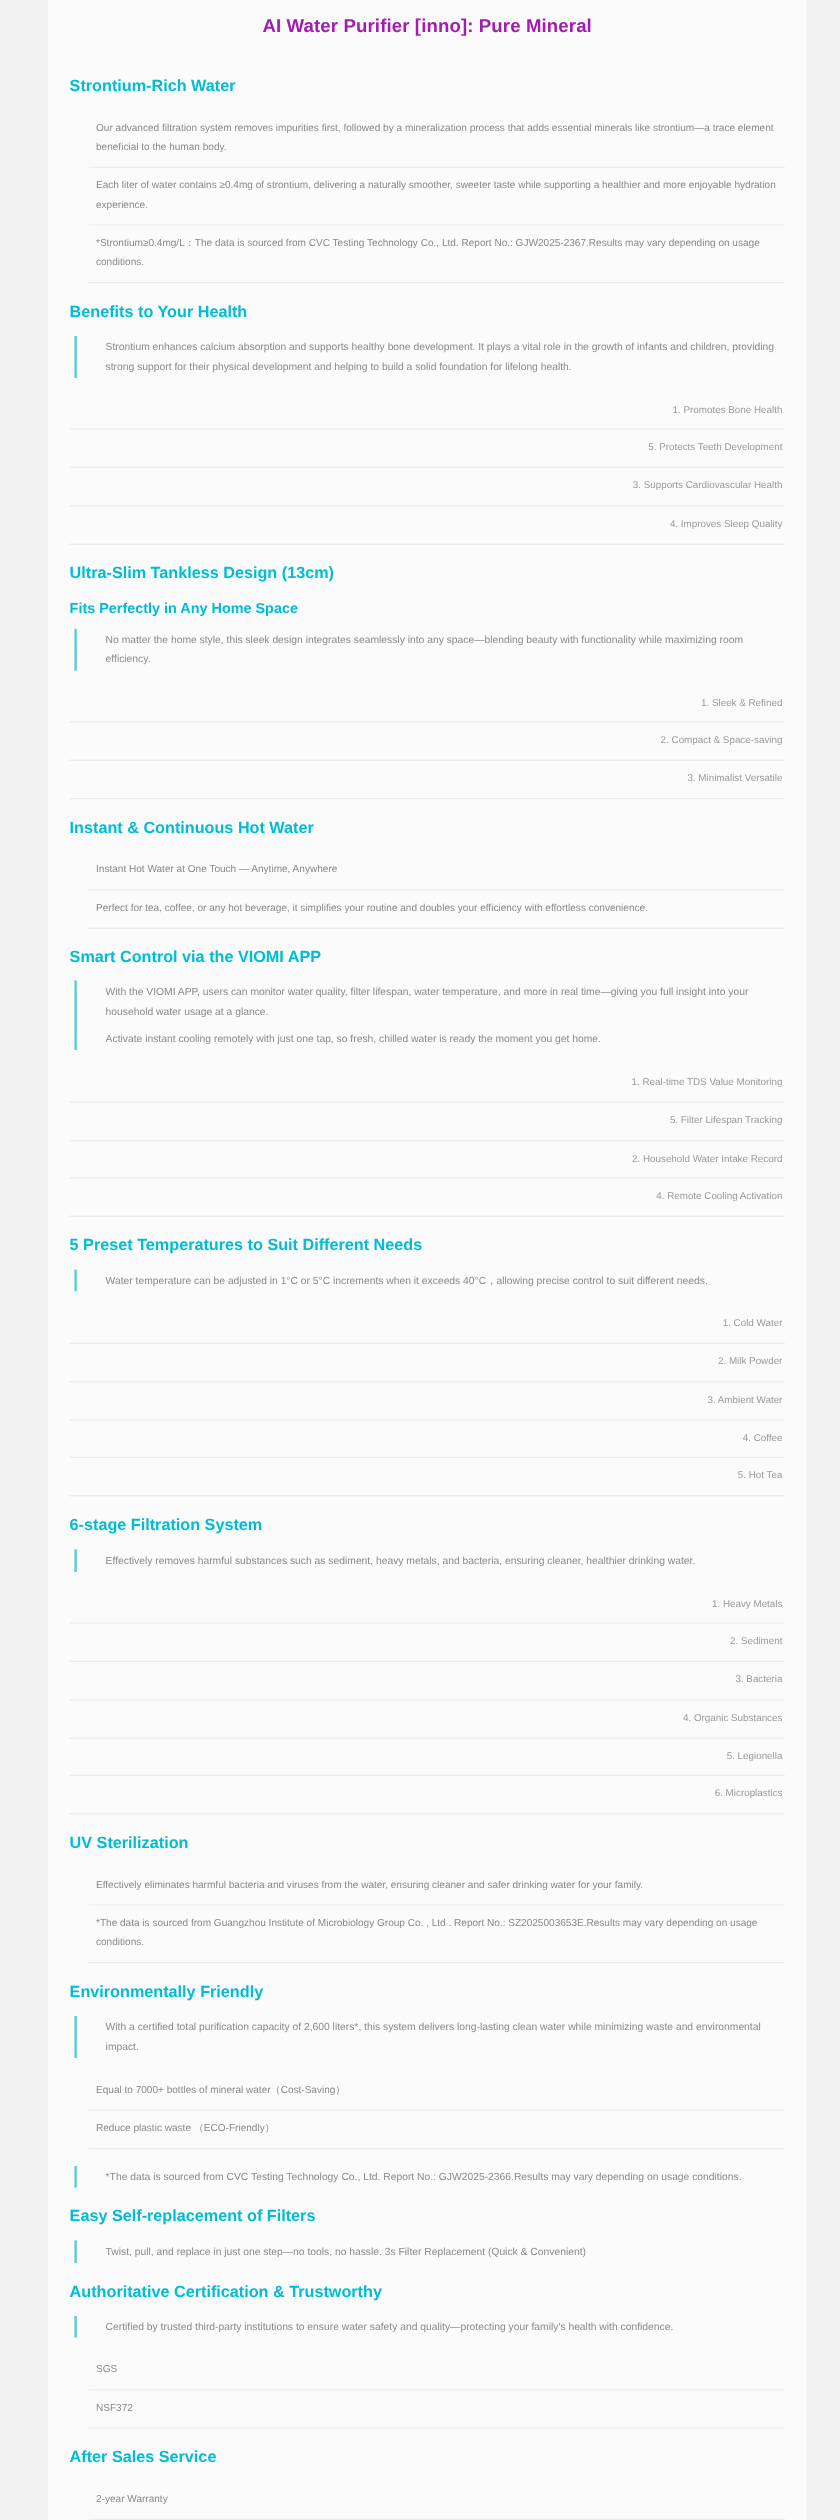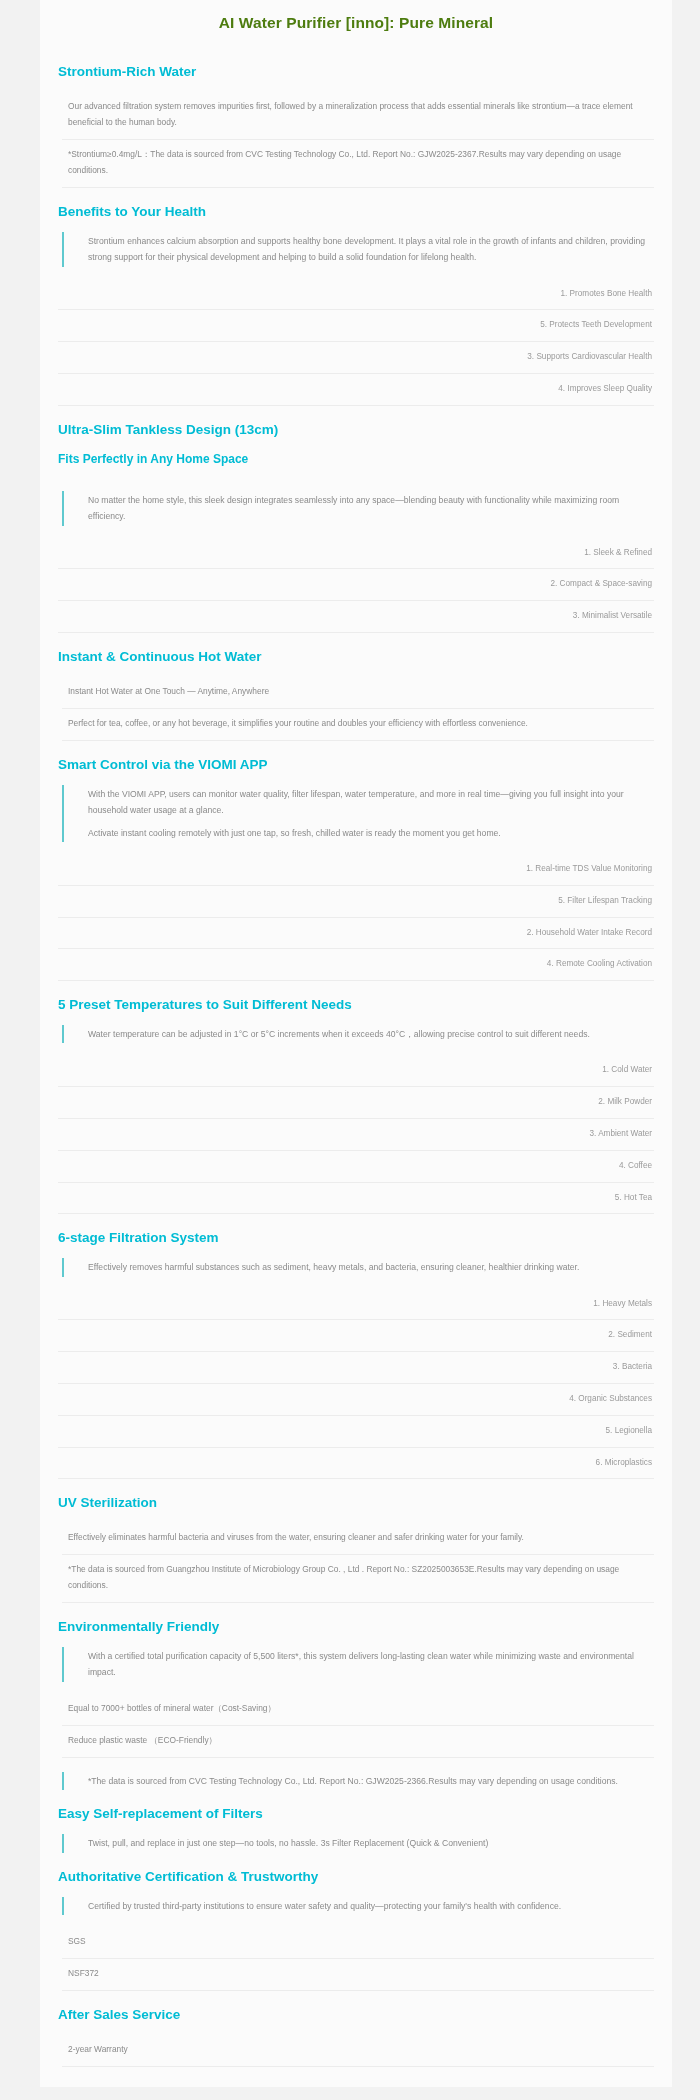--- a/index.html
+++ b/index.html
@@ -19,59 +19,59 @@
 
   .sheet {
     margin: 0 28px 0 40px;
     background: #fbfbfb;
     padding: 0 18px 14px 18px;
   }
 
   
   .doc-title {
     text-align: center;
-    color: #4d7c0f;
+    color: #a21caf;
     font-size: 15.5px;
     font-weight: bold;
     letter-spacing: 0.1px;
     padding: 14px 0 16px 0;
   }
 
   
   .h-major {
     color: #00bcd4;
     font-weight: bold;
     font-size: 13.5px;
     margin: 16px 0 11px 0;
     line-height: 1.25;
   }
   .h-minor {
     color: #00bcd4;
     font-weight: bold;
     font-size: 12px;
-    margin: 13px 0 24px 0;
+    margin: 13px 0 9px 0;
     line-height: 1.25;
   }
 
   
   .quote {
     border-left: 2px solid #5fc9cf;
     padding: 1px 6px 1px 24px;
     margin: 0 0 12px 4px;
   }
   .quote p {
     color: #8a8a8a;
     font-size: 8.6px;
     line-height: 1.92;
     margin: 0 0 6px 0;
   }
   .quote p:last-child { margin-bottom: 0; }
 
   
-  .rows { margin: 0 0 6px 4px; }
+  .rows { margin: 0 0 6px 16px; }
   .row {
     color: #8a8a8a;
     font-size: 8.4px;
     line-height: 1.9;
     padding: 7px 2px 8px 6px;
     border-bottom: 1px solid #ececec;
   }
 
   
   .nlist { margin: 2px 0 6px 0; text-align: right; }
@@ -91,20 +91,21 @@
 <div class="page">
   <div class="sheet">
 
     <div class="doc-title">AI Water Purifier [inno]: Pure Mineral</div>
 
     <div id="sections-root">
         <div>
           <div class="h-major">Strontium-Rich Water</div>
           <div class="rows">
             <div class="row">Our advanced filtration system removes impurities first, followed by a mineralization process that adds essential minerals like strontium—a trace element beneficial to the human body.</div>
+            <div class="row">Each liter of water contains ≥0.4mg of strontium, delivering a naturally smoother, sweeter taste while supporting a healthier and more enjoyable hydration experience.</div>
             <div class="row">*Strontium≥0.4mg/L：The data is sourced from CVC Testing Technology Co., Ltd. Report No.: GJW2025-2367.Results may vary depending on usage conditions.</div>
           </div>
         </div>
         <div>
           <div class="h-major">Benefits to Your Health</div>
           <div class="quote">
             <p>Strontium enhances calcium absorption and supports healthy bone development. It plays a vital role in the growth of infants and children, providing strong support for their physical development and helping to build a solid foundation for lifelong health.</p>
           </div>
           <div class="nlist">
             <div class="nitem">1. Promotes Bone Health</div>
@@ -177,21 +178,21 @@
         <div>
           <div class="h-major">UV Sterilization</div>
           <div class="rows">
             <div class="row">Effectively eliminates harmful bacteria and viruses from the water, ensuring cleaner and safer drinking water for your family.</div>
             <div class="row">*The data is sourced from Guangzhou Institute of Microbiology Group Co. , Ltd . Report No.: SZ2025003653E.Results may vary depending on usage conditions.</div>
           </div>
         </div>
         <div>
           <div class="h-major">Environmentally Friendly</div>
           <div class="quote">
-            <p>With a certified total purification capacity of 5,500 liters*, this system delivers long-lasting clean water while minimizing waste and environmental impact.</p>
+            <p>With a certified total purification capacity of 2,600 liters*, this system delivers long-lasting clean water while minimizing waste and environmental impact.</p>
           </div>
           <div class="rows">
             <div class="row">Equal to 7000+ bottles of mineral water（Cost-Saving）</div>
             <div class="row">Reduce plastic waste （ECO-Friendly）</div>
           </div>
           <div class="spacer-sm"></div>
           <div class="quote">
             <p>*The data is sourced from CVC Testing Technology Co., Ltd. Report No.: GJW2025-2366.Results may vary depending on usage conditions.</p>
           </div>
         </div>

